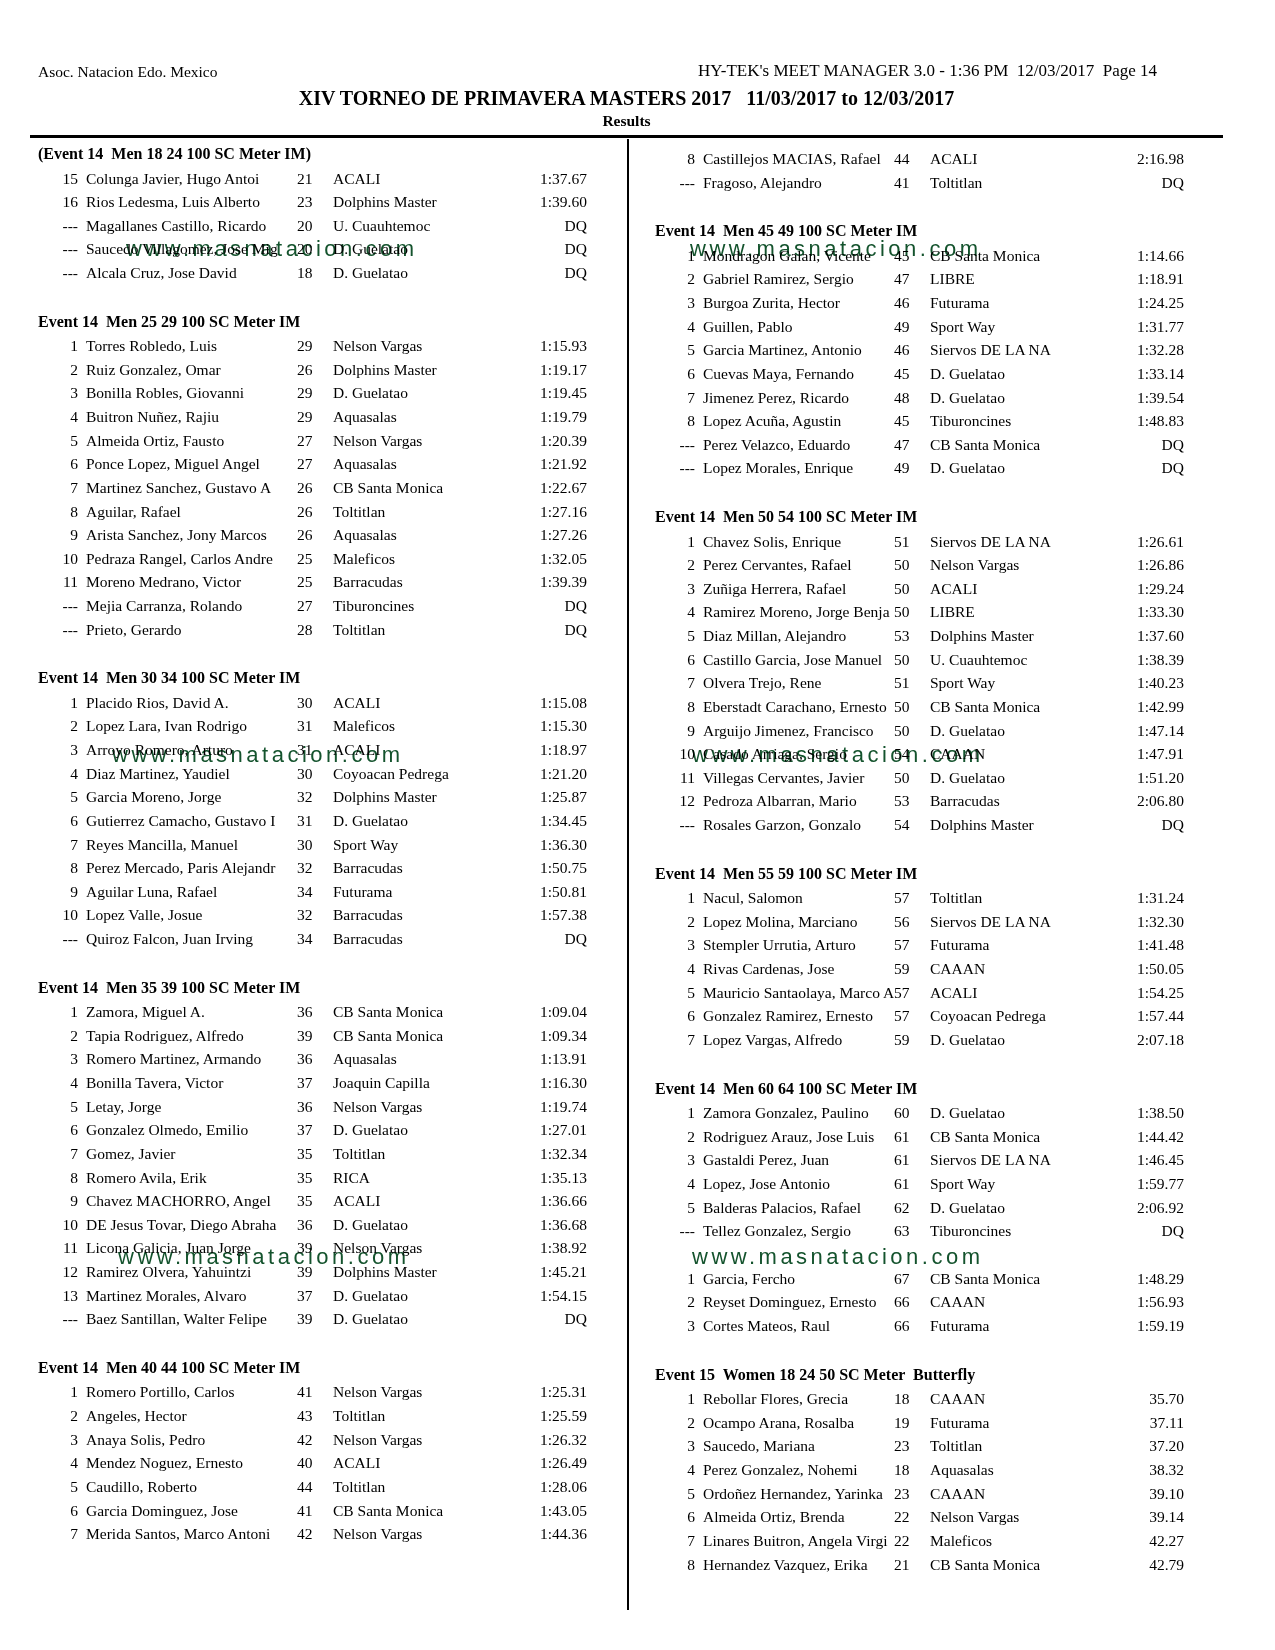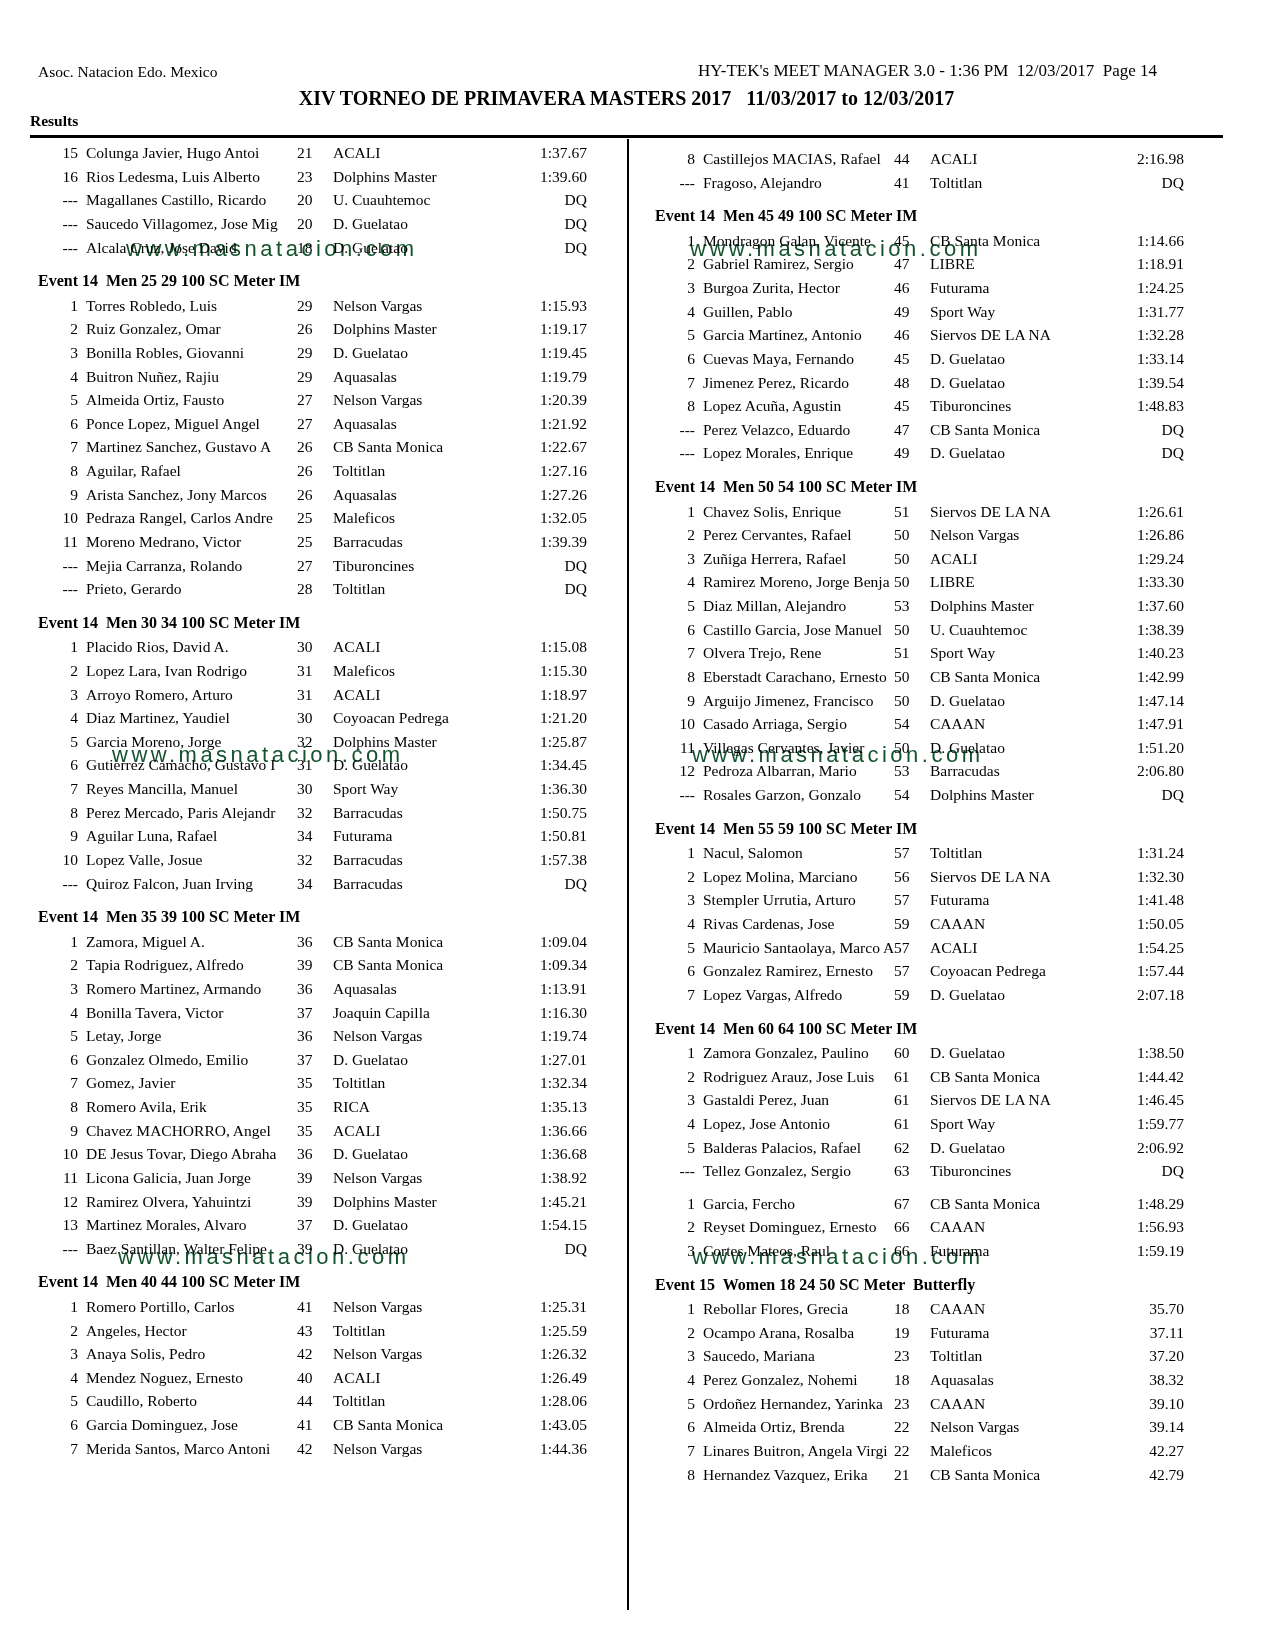--- a/index.html
+++ b/index.html
@@ -2,26 +2,26 @@
 <html><head>
 <meta charset="utf-8">
 <style>
   html,body{margin:0;padding:0;background:#ffffff;}
   body{width:1275px;height:1650px;position:relative;overflow:hidden;
        font-family:"Liberation Serif","DejaVu Serif",serif;color:#000;}
   .abs{position:absolute;text-align:center;}
   #org{left:38px;top:63px;font-size:15.5px;}
   #meta{right:118px;top:61px;font-size:17px;white-space:pre;}
   #meet-title{left:30px;top:87px;width:1193px;text-align:center;font-weight:bold;font-size:20px;white-space:pre;}
-  #results-label{left:30px;top:112px;width:1193px;text-align:left;font-weight:bold;font-size:15.5px;}
+  #results-label{left:30px;top:112px;width:1193px;text-align:center;font-weight:bold;font-size:15.5px;}
   #top-rule{left:30px;top:135px;width:1193px;height:3px;background:#000;}
   #columns{position:absolute;left:0;top:139px;width:1275px;height:1471px;display:flex;z-index:1;}
   #col-left{width:627px;padding:0 40px 0 38px;box-sizing:border-box;}
   #col-right{width:596px;border-left:2px solid #000;padding:0 39px 0 26px;box-sizing:border-box;height:1471px;}
-  .section{margin-top:9px;}
+  .section{margin-top:24px;}
   #col-left .section:first-child{margin-top:2px;}
   .section.no-title{margin-top:8px;}
   .section-title{font-weight:bold;font-size:16px;height:25.5px;line-height:25.5px;white-space:pre;}
   .row{display:grid;grid-template-columns:40px 1fr 30px 196px 64px;height:23.63px;line-height:23.63px;font-size:15.5px;}
   .row span{overflow:hidden;white-space:nowrap;}
   .c-place{text-align:right;}
   .c-name{padding-left:8px;}
   .c-team{padding-left:6px;}
   .c-time{text-align:right;}
   .wm{position:absolute;z-index:0;font-family:"Liberation Sans","DejaVu Sans",sans-serif;
@@ -39,20 +39,21 @@
 
 <div id="org" class="abs">Asoc. Natacion Edo. Mexico</div>
 <div id="meta" class="abs">HY-TEK's MEET MANAGER 3.0 - 1:36 PM  12/03/2017  Page 14</div>
 <div id="meet-title" class="abs">XIV TORNEO DE PRIMAVERA MASTERS 2017   11/03/2017 to 12/03/2017</div>
 <div id="results-label" class="abs">Results</div>
 <div id="top-rule" class="abs"></div>
 
 <div id="columns">
   <div id="col-left">
       <div class="section">
+        <div class="section-title">(Event 14  Men 18 24 100 SC Meter IM)</div>
         <div class="row">
           <span class="c-place">15</span>
           <span class="c-name">Colunga Javier, Hugo Antoi</span>
           <span class="c-age">21</span>
           <span class="c-team">ACALI</span>
           <span class="c-time">1:37.67</span>
         </div>
         <div class="row">
           <span class="c-place">16</span>
           <span class="c-name">Rios Ledesma, Luis Alberto</span>

